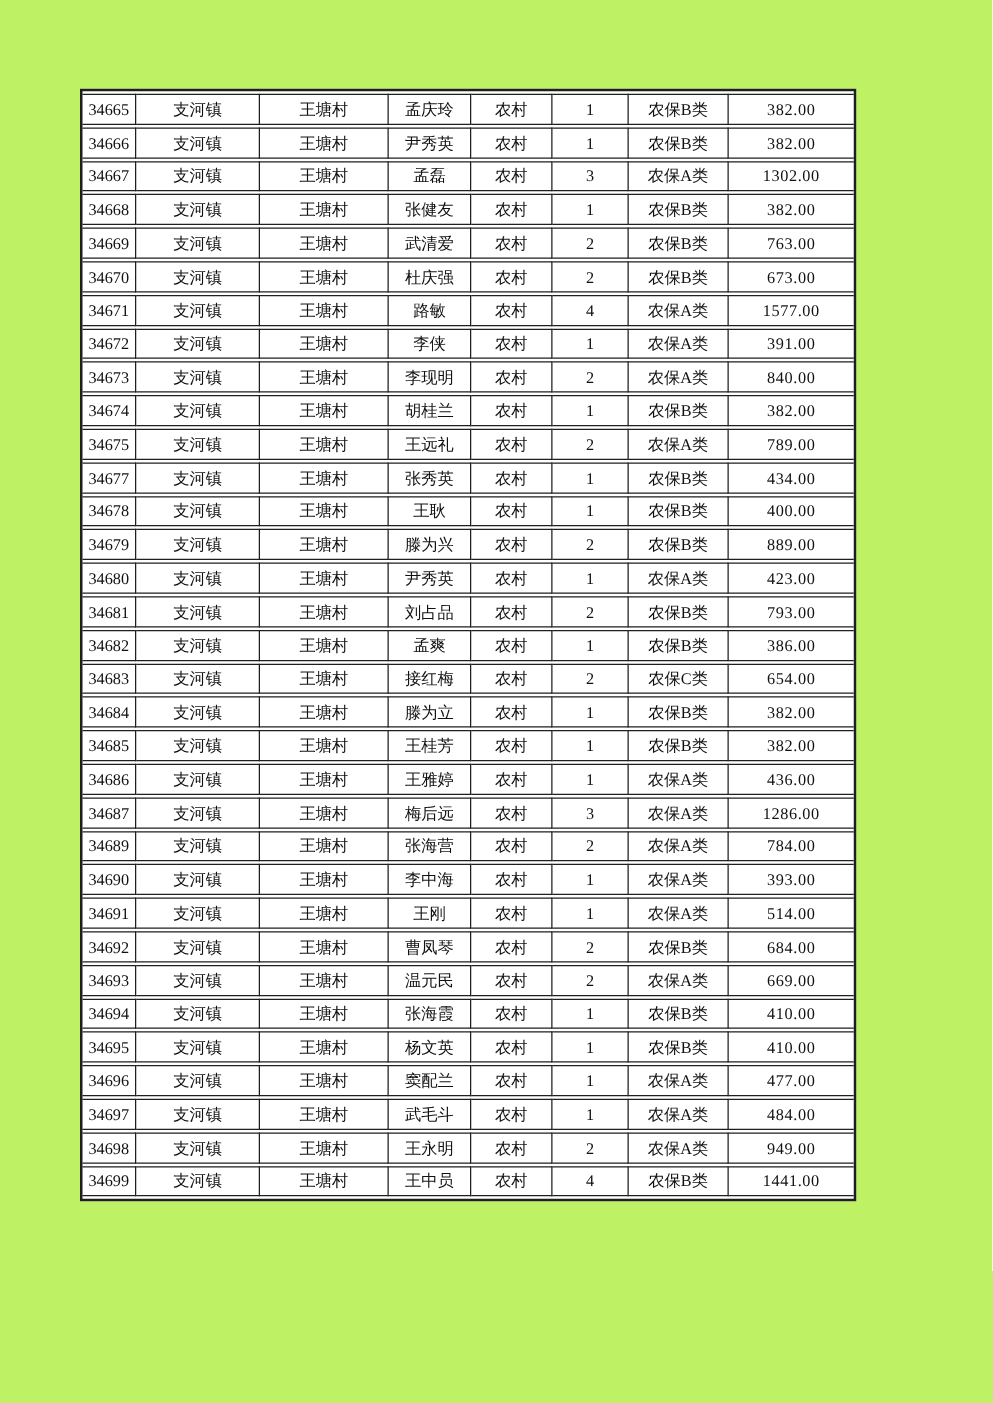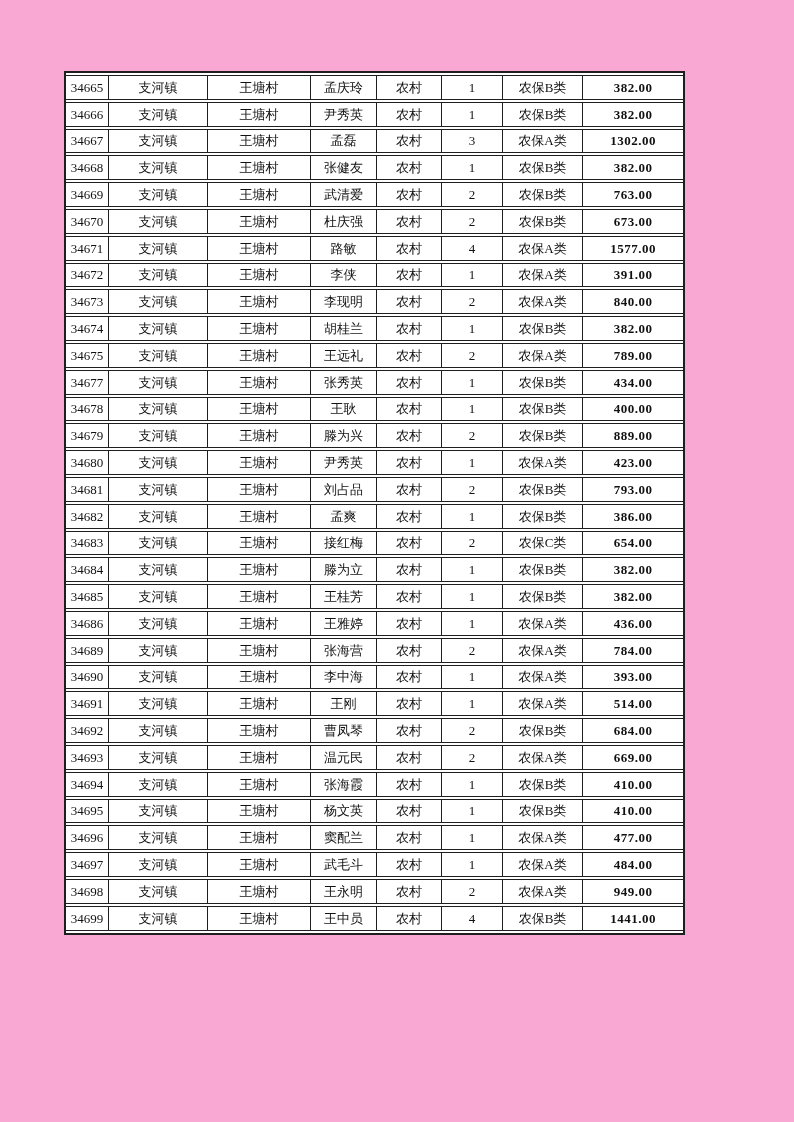--- a/index.html
+++ b/index.html
@@ -4,21 +4,21 @@
 <style>
   html, body {
     margin: 0;
     padding: 0;
     background: #ffffff;
   }
   .page {
     position: relative;
     width: 794px;
     height: 1122px;
-    background: #f9a8d4;
+    background: #bef264;
     overflow: hidden;
     font-family: "Liberation Serif", "DejaVu Serif", serif;
     color: #111111;
   }
   table.data-table {
     position: absolute;
     left: 64px;
     top: 71px;
     width: 617px;
     table-layout: fixed;
@@ -39,21 +39,20 @@
     line-height: 1;
     white-space: nowrap;
     overflow: hidden;
     padding: 0 2px;
   }
   table.data-table td:last-child {
     border-right: none;
   }
   table.data-table td.col-amount {
     letter-spacing: 0.5px;
-    font-weight: bold;
   }
 </style>
 </head>
 <body>
 
 <div class="page">
   <table class="data-table">
     <colgroup>
       <col style="width:43px">
       <col style="width:99px">
@@ -269,20 +268,30 @@
           <td class="col-id">34686</td>
           <td class="col-town">支河镇</td>
           <td class="col-village">王塘村</td>
           <td class="col-name">王雅婷</td>
           <td class="col-category">农村</td>
           <td class="col-count">1</td>
           <td class="col-insurance-class">农保A类</td>
           <td class="col-amount">436.00</td>
         </tr>
         <tr>
+          <td class="col-id">34687</td>
+          <td class="col-town">支河镇</td>
+          <td class="col-village">王塘村</td>
+          <td class="col-name">梅后远</td>
+          <td class="col-category">农村</td>
+          <td class="col-count">3</td>
+          <td class="col-insurance-class">农保A类</td>
+          <td class="col-amount">1286.00</td>
+        </tr>
+        <tr>
           <td class="col-id">34689</td>
           <td class="col-town">支河镇</td>
           <td class="col-village">王塘村</td>
           <td class="col-name">张海营</td>
           <td class="col-category">农村</td>
           <td class="col-count">2</td>
           <td class="col-insurance-class">农保A类</td>
           <td class="col-amount">784.00</td>
         </tr>
         <tr>

